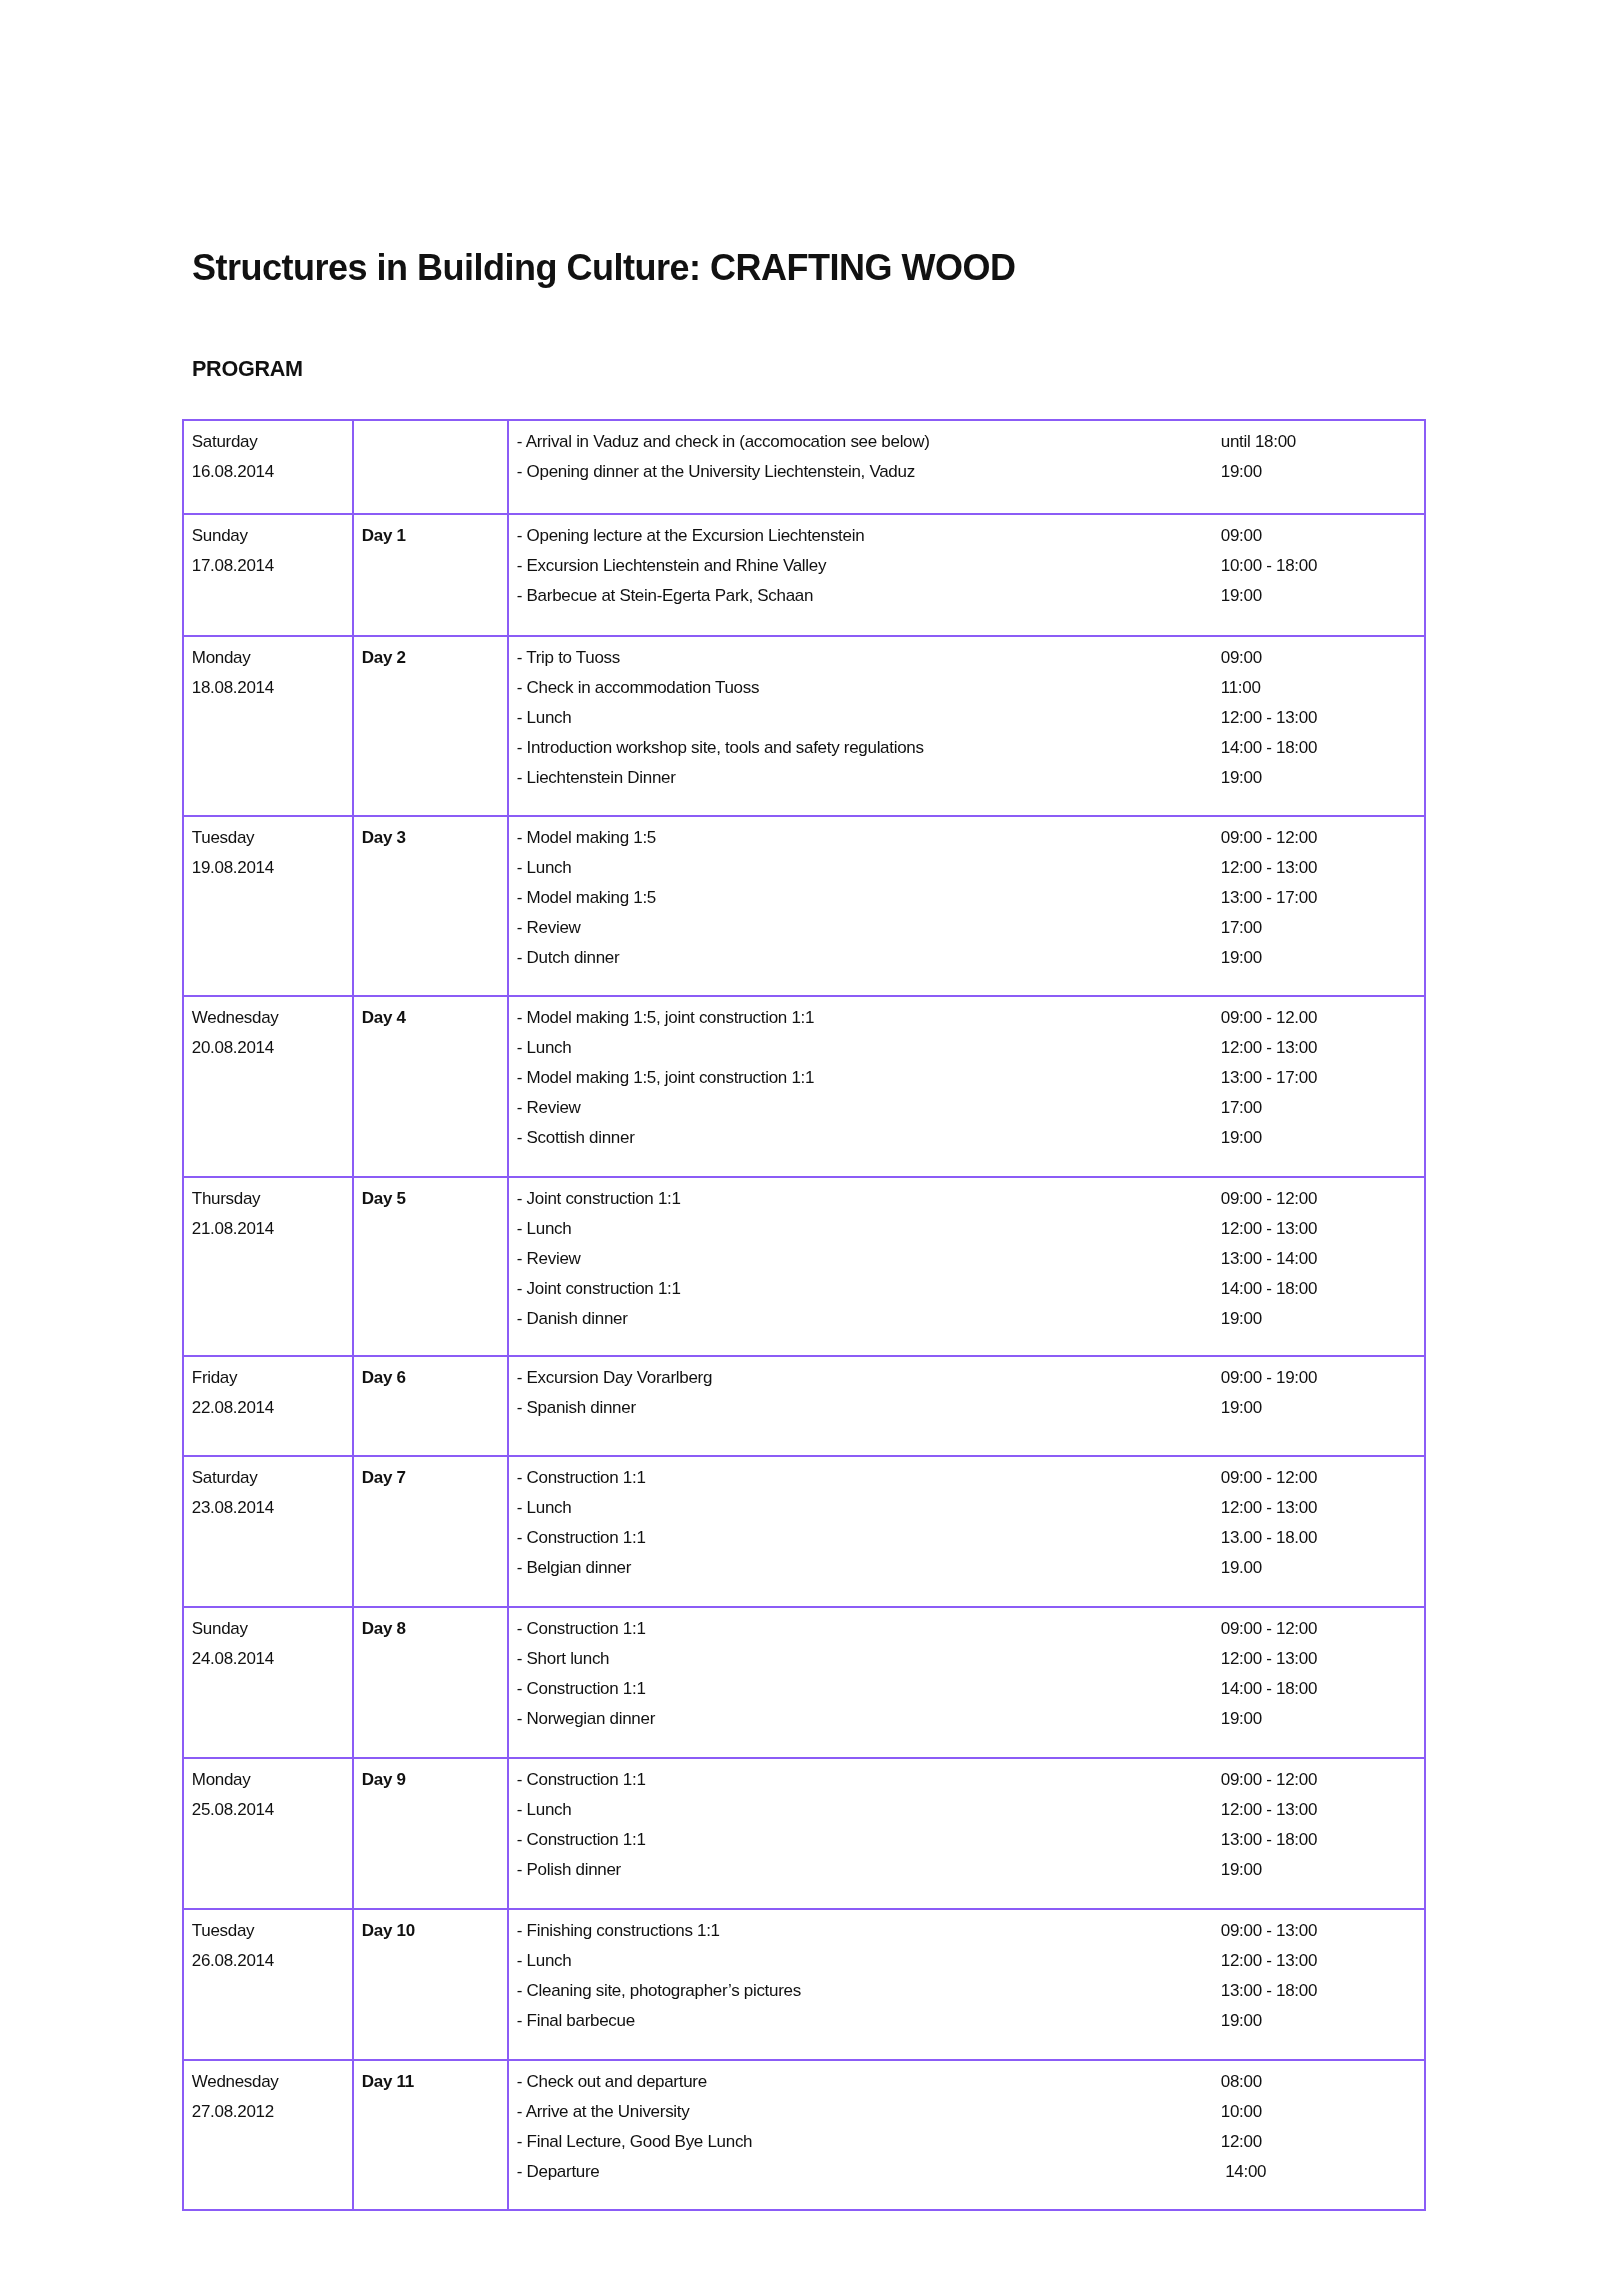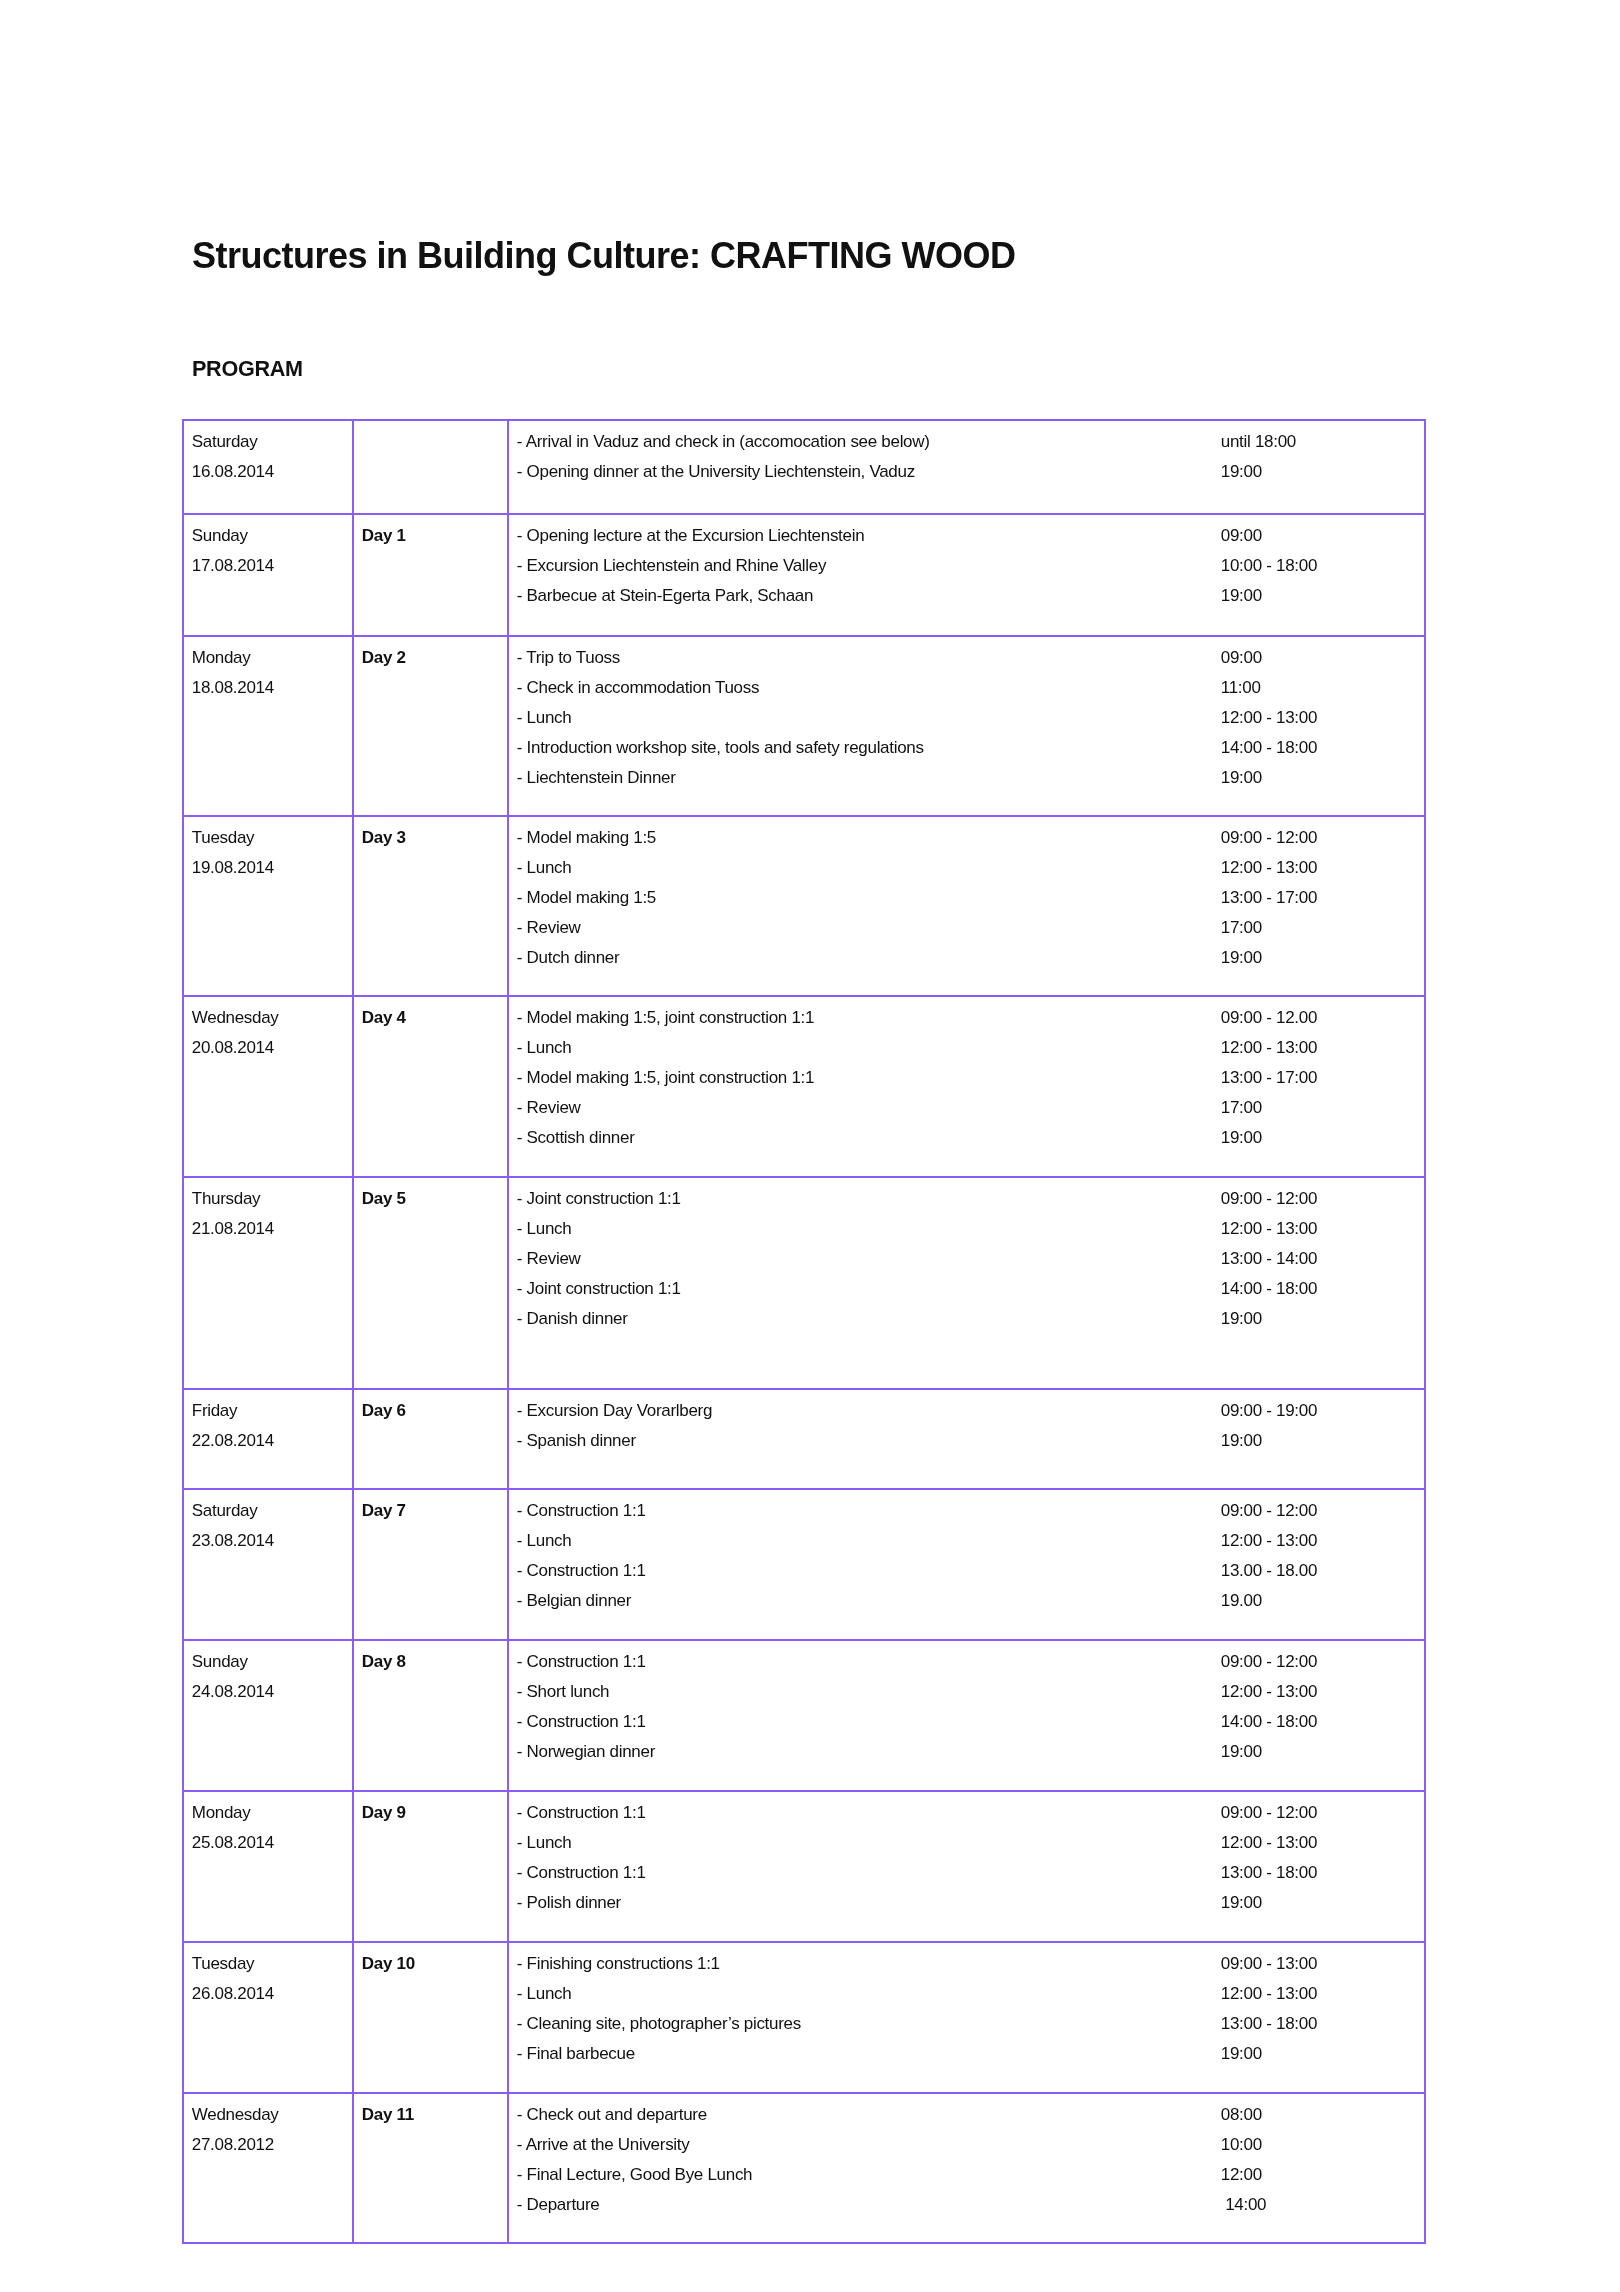--- a/index.html
+++ b/index.html
@@ -1,17 +1,17 @@
 <!DOCTYPE html>
 <html><head>
 <meta charset="utf-8">
 <style>
   html, body { margin: 0; padding: 0; background: #ffffff; }
   body { width: 1620px; height: 2293px; position: relative; font-family: "Liberation Sans", sans-serif; color: #111; }
-  .title { position: absolute; left: 192px; top: 235px; font-size: 36px; font-weight: bold; letter-spacing: -0.5px; }
+  .title { position: absolute; left: 192px; top: 247px; font-size: 36px; font-weight: bold; letter-spacing: -0.5px; }
   .subtitle { position: absolute; left: 192px; top: 356px; font-size: 21.6px; font-weight: bold; letter-spacing: -0.3px; }
   table.program { position: absolute; left: 182px; top: 419px; width: 1242px; border-collapse: collapse; table-layout: fixed; }
   table.program td { border: 2px solid #8b5cf6; vertical-align: top; padding: 5.9px 7.8px 5.9px 7.8px; font-size: 17px; line-height: 30px; letter-spacing: -0.3px; }
   table.program tr.day-row > td { border-top-width: 2.9px; }
   col.c-date { width: 170px; }
   col.c-day { width: 155px; }
   col.c-act { width: 917px; }
   .day-label { font-weight: bold; }
   .act-line { display: flex; align-items: center; }
   .act-text { flex: 0 0 704px; white-space: nowrap; overflow: hidden; }
@@ -158,21 +158,21 @@
           <div class="act-line">
             <span class="act-text">- Review</span>
             <span class="act-time">17:00</span>
           </div>
           <div class="act-line">
             <span class="act-text">- Scottish dinner</span>
             <span class="act-time">19:00</span>
           </div>
         </td>
       </tr>
-      <tr class="day-row" style="height: 212px;">
+      <tr class="day-row" style="height: 179px;">
         <td>
           <div>Thursday</div>
           <div>21.08.2014</div>
         </td>
         <td>
           <div class="day-label">Day 5</div>
         </td>
         <td>
           <div class="act-line">
             <span class="act-text">- Joint construction 1:1</span>

